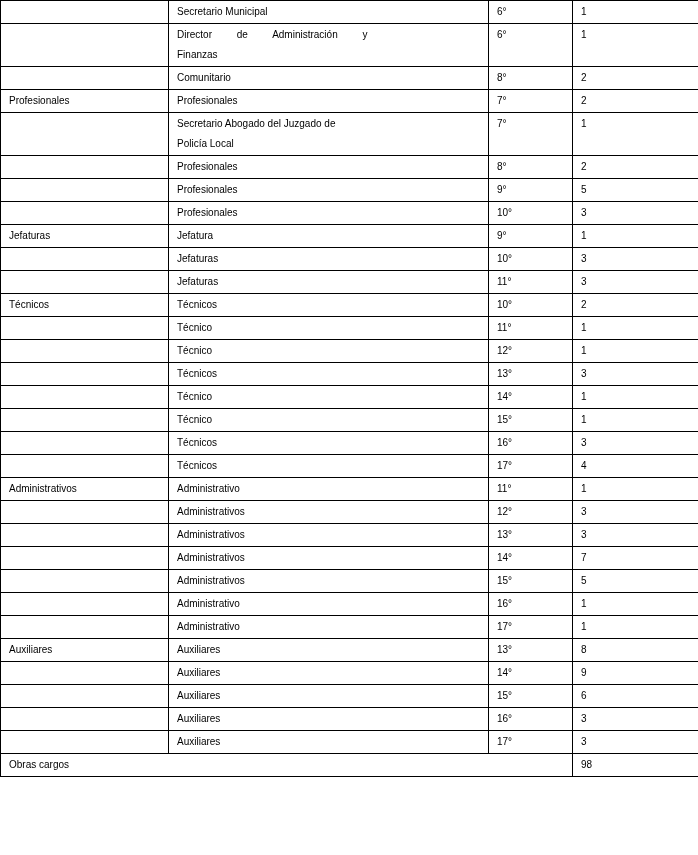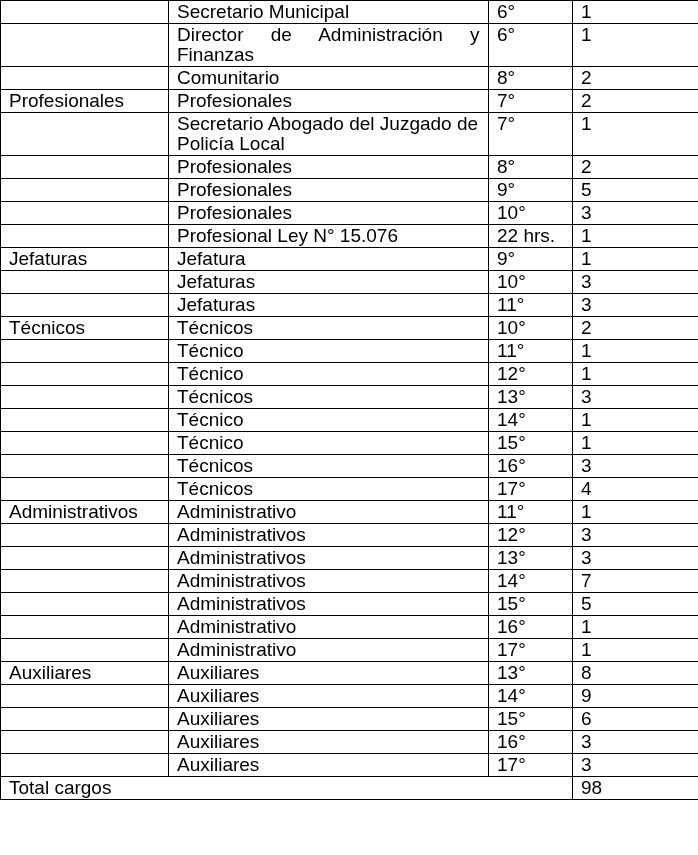--- a/index.html
+++ b/index.html
@@ -9,21 +9,21 @@
     background: #ffffff;
   }
   body {
     width: 698px;
   }
   table.staffing {
     border-collapse: collapse;
     table-layout: fixed;
     width: 698px;
     font-family: "Liberation Sans", sans-serif;
-    font-size: 19px;
+    font-size: 10px;
     color: #000000;
   }
   table.staffing td {
     border: 1px solid #000000;
     padding: 1px 8px;
     vertical-align: top;
     line-height: 20px;
     overflow: hidden;
   }
   td.position-cell {
@@ -91,26 +91,20 @@
         <td class="grade-cell">9°</td>
         <td class="count-cell">5</td>
       </tr>
       <tr>
         <td class="category-cell"></td>
         <td class="position-cell">Profesionales</td>
         <td class="grade-cell">10°</td>
         <td class="count-cell">3</td>
       </tr>
       <tr>
-        <td class="category-cell"></td>
-        <td class="position-cell">Profesional Ley N° 15.076</td>
-        <td class="grade-cell">22 hrs.</td>
-        <td class="count-cell">1</td>
-      </tr>
-      <tr>
         <td class="category-cell">Jefaturas</td>
         <td class="position-cell">Jefatura</td>
         <td class="grade-cell">9°</td>
         <td class="count-cell">1</td>
       </tr>
       <tr>
         <td class="category-cell"></td>
         <td class="position-cell">Jefaturas</td>
         <td class="grade-cell">10°</td>
         <td class="count-cell">3</td>
@@ -237,17 +231,17 @@
       </tr>
       <tr>
         <td class="category-cell"></td>
         <td class="position-cell">Auxiliares</td>
         <td class="grade-cell">17°</td>
         <td class="count-cell">3</td>
       </tr>
     </tbody>
   <tbody>
     <tr>
-      <td colspan="3">Total cargos</td>
+      <td colspan="3">Obras cargos</td>
       <td>98</td>
     </tr>
   </tbody>
 </table>
 
 </body></html>

